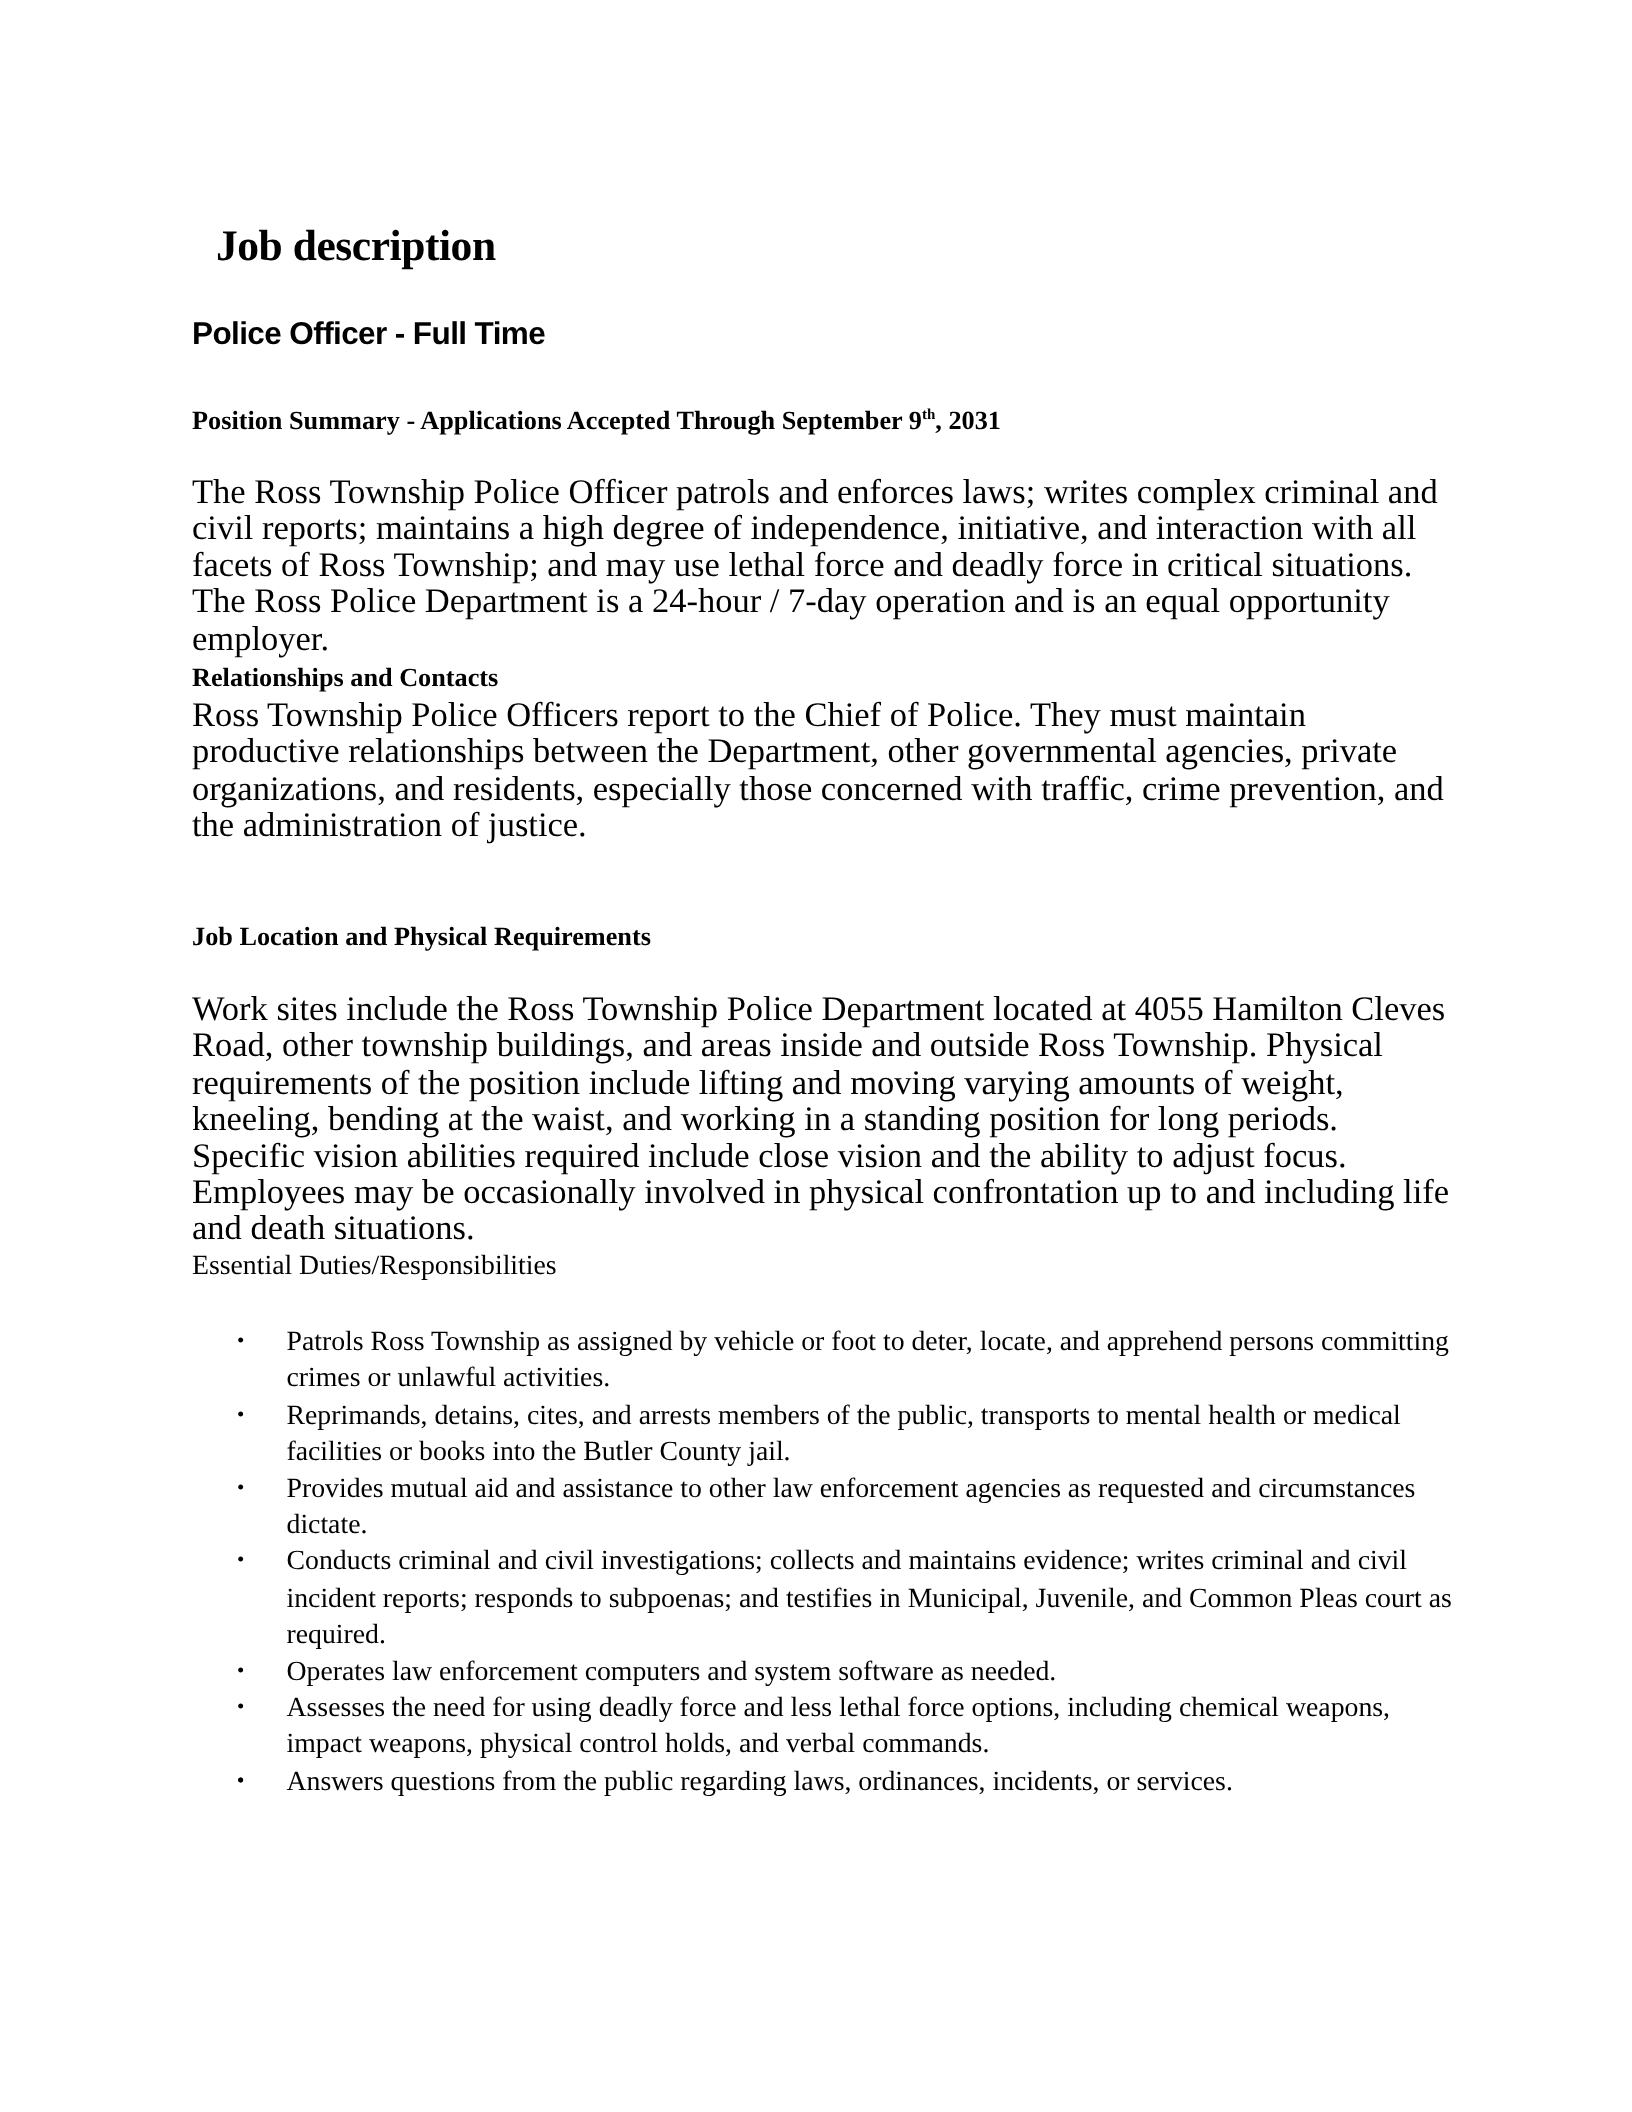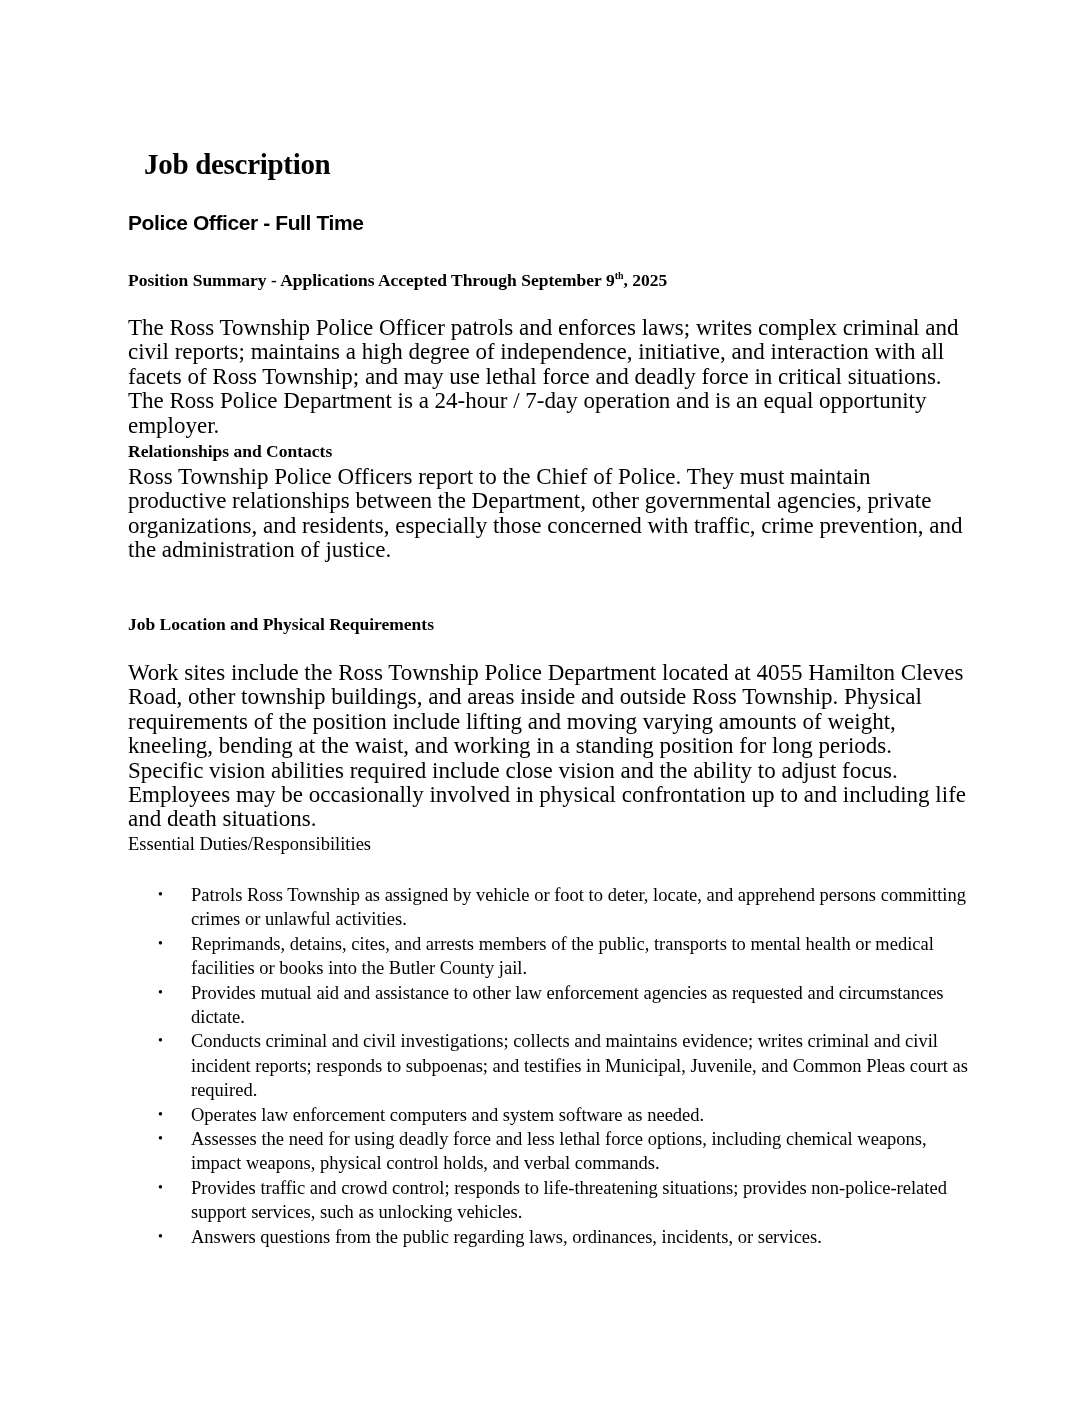--- a/index.html
+++ b/index.html
@@ -102,38 +102,38 @@
   </style>
 </head>
 <body>
 
 <div class="page">
 
   <h1 class="doc-title">Job description</h1>
 
   <h2 class="job-title">Police Officer - Full Time</h2>
 
-  <h3 class="section-heading" style="top:268px;"><span>Position Summary - Applications Accepted Through September 9</span><sup>th</sup><span>, 2025</span></h3>
+  <h3 class="section-heading" style="top:268px;"><span>Position Summary - Applications Accepted Through September 9</span><sup>th</sup><span>, 2031</span></h3>
 
   <p class="para" style="top:316px;">The Ross Township Police Officer patrols and enforces laws; writes complex criminal and civil reports; maintains a high degree of independence, initiative, and interaction with all facets of Ross Township; and may use lethal force and deadly force in critical situations. The Ross Police Department is a 24-hour / 7-day operation and is an equal opportunity employer.</p>
 
   <h3 class="section-heading" style="top:439px;">Relationships and Contacts</h3>
 
   <p class="para" style="top:465px;">Ross Township Police Officers report to the Chief of Police. They must maintain productive relationships between the Department, other governmental agencies, private organizations, and residents, especially those concerned with traffic, crime prevention, and the administration of justice.</p>
 
   <h3 class="section-heading" style="top:612px;">Job Location and Physical Requirements</h3>
 
   <p class="para" style="top:661px;">Work sites include the Ross Township Police Department located at 4055 Hamilton Cleves Road, other township buildings, and areas inside and outside Ross Township. Physical requirements of the position include lifting and moving varying amounts of weight, kneeling, bending at the waist, and working in a standing position for long periods. Specific vision abilities required include close vision and the ability to adjust focus. Employees may be occasionally involved in physical confrontation up to and including life and death situations.</p>
 
   <p class="plain-heading" style="top:832px;">Essential Duties/Responsibilities</p>
 
   <ul class="duties-list">
     <li class="duty-item"><span class="bullet">•</span><span>Patrols Ross Township as assigned by vehicle or foot to deter, locate, and apprehend persons committing crimes or unlawful activities.</span></li>
     <li class="duty-item"><span class="bullet">•</span><span>Reprimands, detains, cites, and arrests members of the public, transports to mental health or medical facilities or books into the Butler County jail.</span></li>
     <li class="duty-item"><span class="bullet">•</span><span>Provides mutual aid and assistance to other law enforcement agencies as requested and circumstances dictate.</span></li>
     <li class="duty-item"><span class="bullet">•</span><span>Conducts criminal and civil investigations; collects and maintains evidence; writes criminal and civil incident reports; responds to subpoenas; and testifies in Municipal, Juvenile, and Common Pleas court as required.</span></li>
     <li class="duty-item"><span class="bullet">•</span><span>Operates law enforcement computers and system software as needed.</span></li>
     <li class="duty-item"><span class="bullet">•</span><span>Assesses the need for using deadly force and less lethal force options, including chemical weapons, impact weapons, physical control holds, and verbal commands.</span></li>
-    <li class="duty-item"><span class="bullet">•</span><span>Provides traffic and crowd control; responds to life-threatening situations; provides non-police-related support services, such as unlocking vehicles.</span></li>
+    <li class="duty-item"><span class="bullet">•</span></li>
     <li class="duty-item"><span class="bullet">•</span><span>Answers questions from the public regarding laws, ordinances, incidents, or services.</span></li>
   </ul>
 
 </div>
 
 </body></html>

